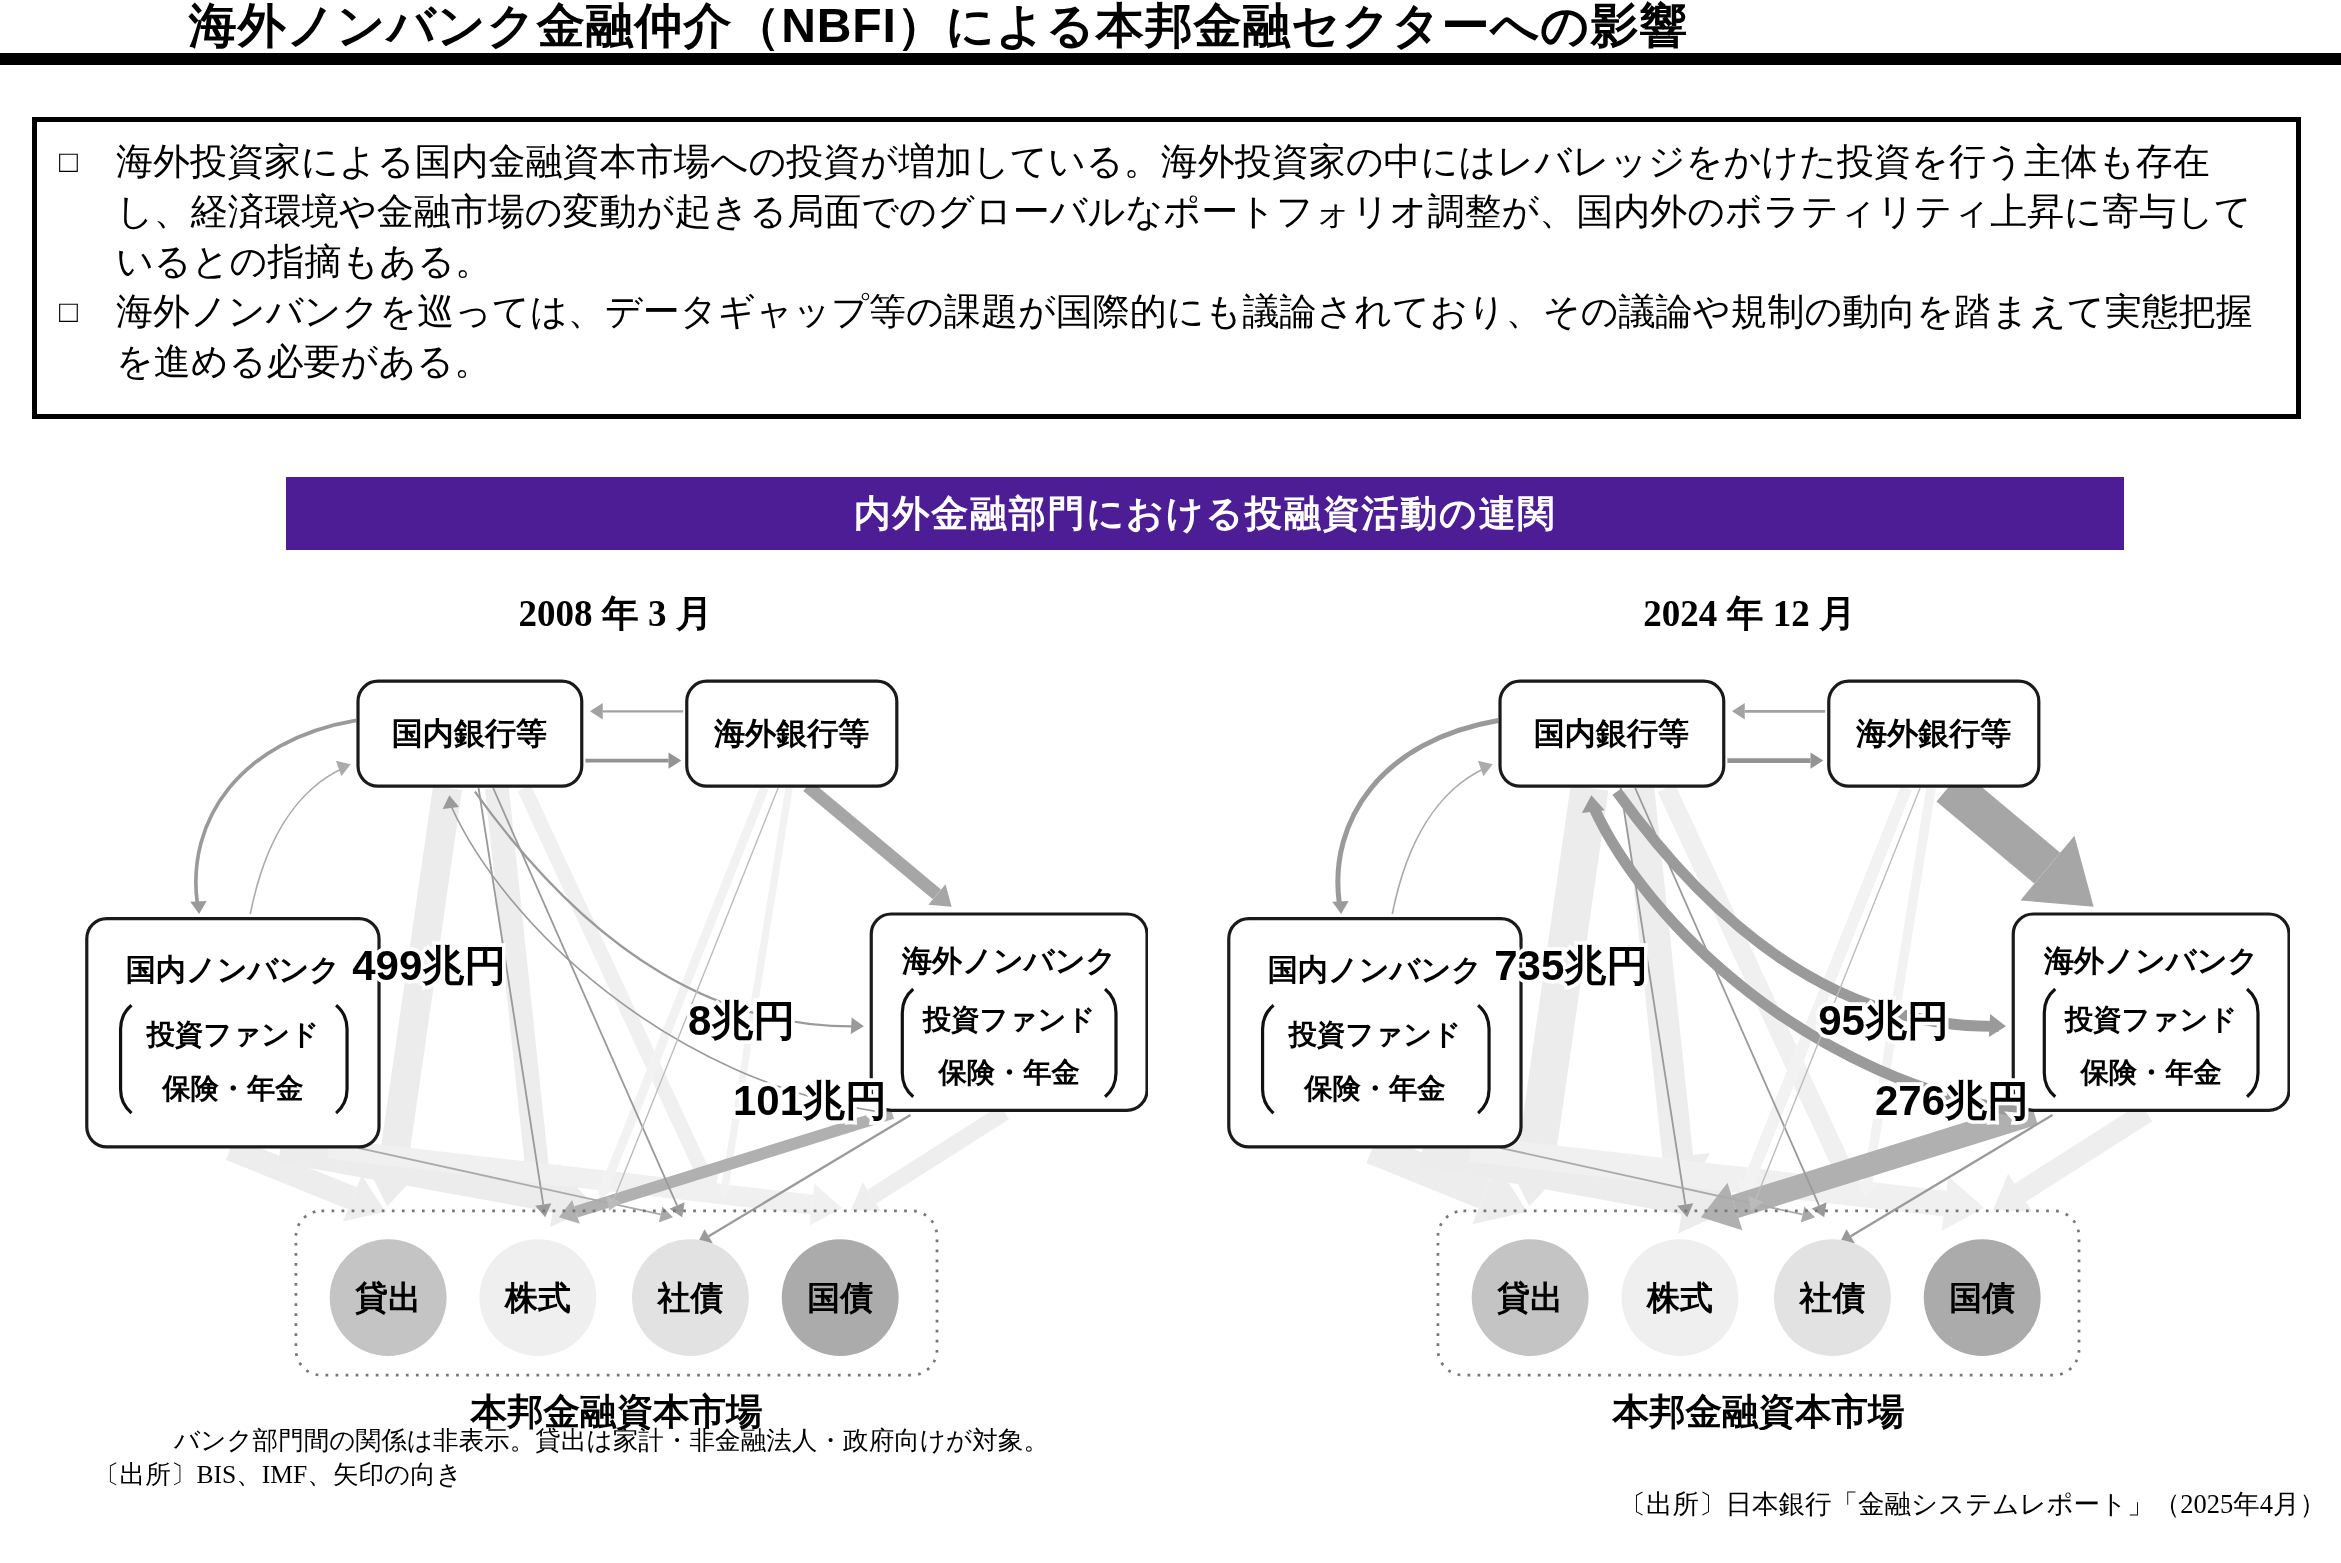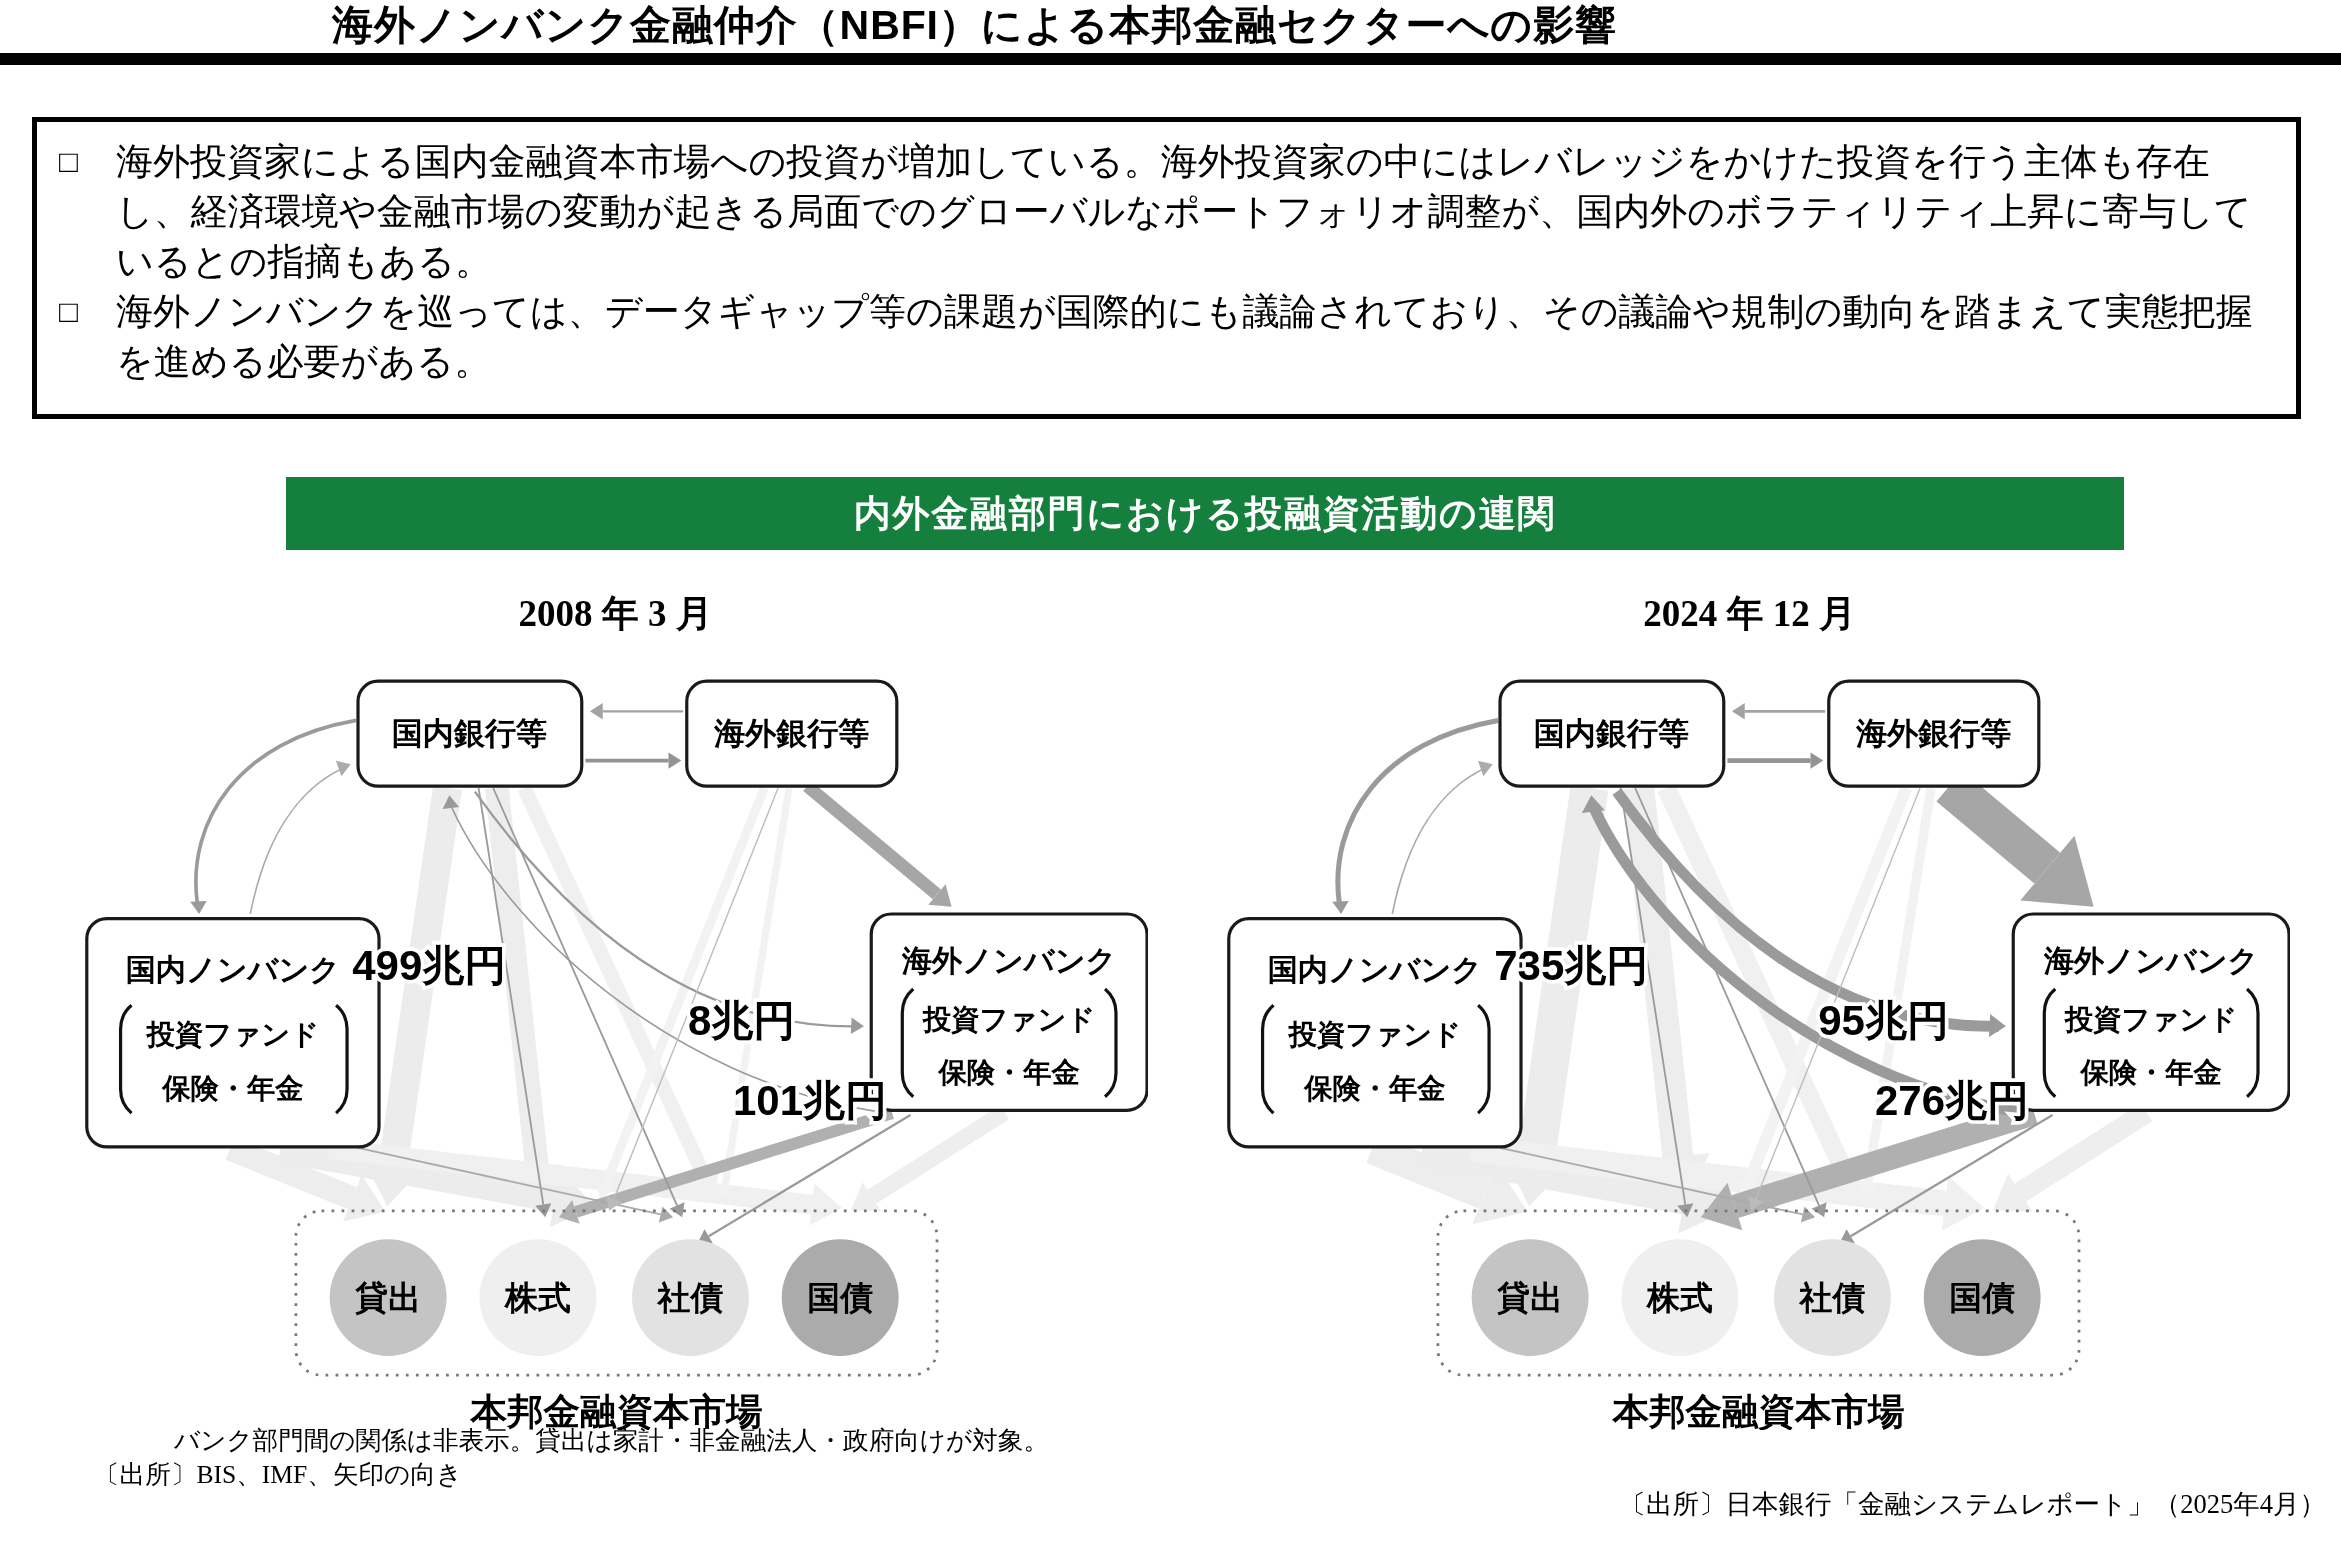--- a/index.html
+++ b/index.html
@@ -1,30 +1,30 @@
 <!DOCTYPE html>
 <html style="font-size:14.6px"><head>
 <meta charset="utf-8">
 <style>
   html,body{margin:0;padding:0;background:#fff;}
   body{position:relative;width:2342px;height:1563px;overflow:hidden;
        font-family:"Liberation Sans",sans-serif;color:#000;}
   .abs{position:absolute;}
   
   .page-title{top:0;left:0;width:1877px;height:51px;text-align:center;
-              font-size:41px;font-weight:bold;line-height:51px;letter-spacing:0.9px;padding-left:36px;}
+              font-size:48px;font-weight:bold;line-height:51px;letter-spacing:0.9px;}
   .title-rule{top:53px;left:0;width:2342px;height:12px;background:#000;}
   
   .summary-box{top:117px;left:32px;width:2269px;height:302px;border:5.5px solid #000;
                box-sizing:border-box;padding:14.6px 24px 0 22px;}
   .bullet-row{display:flex;align-items:flex-start;}
   .bullet-marker{flex:0 0 57px;font-size:31px;font-weight:bold;line-height:50px;}
   .bullet-text{flex:1;font-size:37px;line-height:50px;letter-spacing:0px;}
   
-  .chart-banner{top:477px;left:286px;width:1838px;height:73px;background:#15803d;
+  .chart-banner{top:477px;left:286px;width:1838px;height:73px;background:#4c1d95;
                 color:#fff;display:flex;align-items:center;justify-content:center;
                 font-size:37px;font-weight:bold;letter-spacing:1.8px;}
   
   .date-label{top:589px;width:311px;text-align:center;font-size:37px;font-weight:bold;
               font-family:"Liberation Serif",serif;}
   .date-left{left:460px;}
   .date-right{left:1594px;}
   
   .diagram{top:567px;width:1064px;height:863px;}
   .diagram-left{left:84px;}

